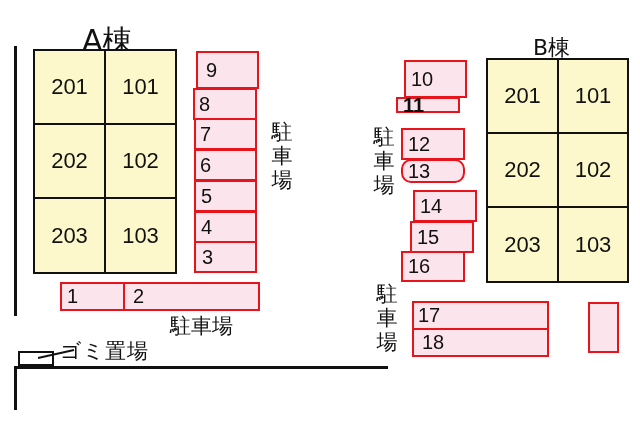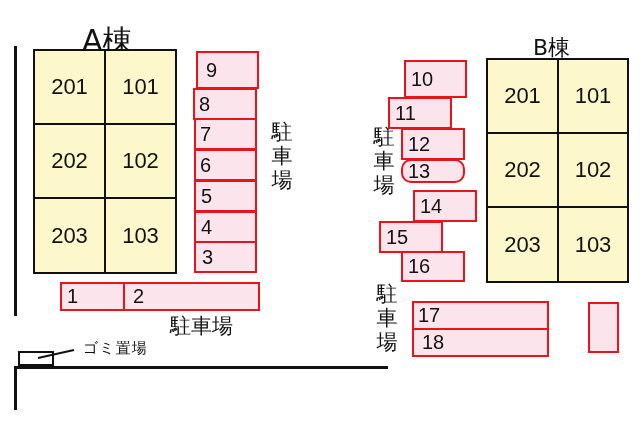--- a/index.html
+++ b/index.html
@@ -48,38 +48,38 @@
 </div>
 
 <div class="abs park" style="left:60px;top:282px;width:65px;height:29px;">1</div>
 <div class="abs park" style="left:123px;top:282px;width:137px;height:29px;padding-left:8px;">2</div>
 <div class="abs label jp" style="left:170px;top:316px;font-size:21px;">駐車場</div>
 
 <div class="abs" style="left:18px;top:351px;width:36px;height:15px;border:2px solid #111;"></div>
 <svg class="abs" style="left:36px;top:342px;" width="40" height="20">
   <line x1="2" y1="16" x2="38" y2="8" stroke="#111" stroke-width="2"></line>
 </svg>
-<div class="abs label jp" style="left:83px;top:341px;font-size:15px;letter-spacing:1px;">ゴミ置場</div>
+<div class="abs label jp" style="left:60px;top:341px;font-size:21px;letter-spacing:1px;">ゴミ置場</div>
 
 <div class="abs label jp" style="left:533px;top:37px;font-size:22px;">B棟</div>
 <div class="abs" style="left:486px;top:58px;width:143px;height:225px;">
   <div class="abs unit" style="left:0;top:0;width:73px;height:76px;">201</div>
   <div class="abs unit" style="left:71px;top:0;width:72px;height:76px;">101</div>
   <div class="abs unit" style="left:0;top:74px;width:73px;height:76px;">202</div>
   <div class="abs unit" style="left:71px;top:74px;width:72px;height:76px;">102</div>
   <div class="abs unit" style="left:0;top:148px;width:73px;height:77px;">203</div>
   <div class="abs unit" style="left:71px;top:148px;width:72px;height:77px;">103</div>
 </div>
 
 <div class="abs park" style="left:404px;top:60px;width:63px;height:38px;">10</div>
-<div class="abs park" style="left:388px;top:97px;width:64px;height:32px;">11</div>
+<div class="abs park" style="left:396px;top:97px;width:64px;height:16px;font-weight:bold;">11</div>
 <div class="abs park" style="left:401px;top:128px;width:64px;height:32px;text-align:center;">12</div>
 <div class="abs park" style="left:401px;top:159px;width:64px;height:24px;border-radius:10px;">13</div>
 <div class="abs park" style="left:401px;top:190px;width:64px;height:32px;margin-left:12px;">14</div>
-<div class="abs park" style="left:379px;top:221px;width:64px;height:32px;">15</div>
+<div class="abs park" style="left:410px;top:221px;width:64px;height:32px;">15</div>
 <div class="abs park" style="left:401px;top:251px;width:64px;height:31px;">16</div>
 
 <div class="abs vlabel" style="left:372px;top:125px;">
   <div>駐</div>
   <div>車</div>
   <div>場</div>
 </div>
 
 <div class="abs vlabel" style="left:375px;top:282px;">
   <div>駐</div>

